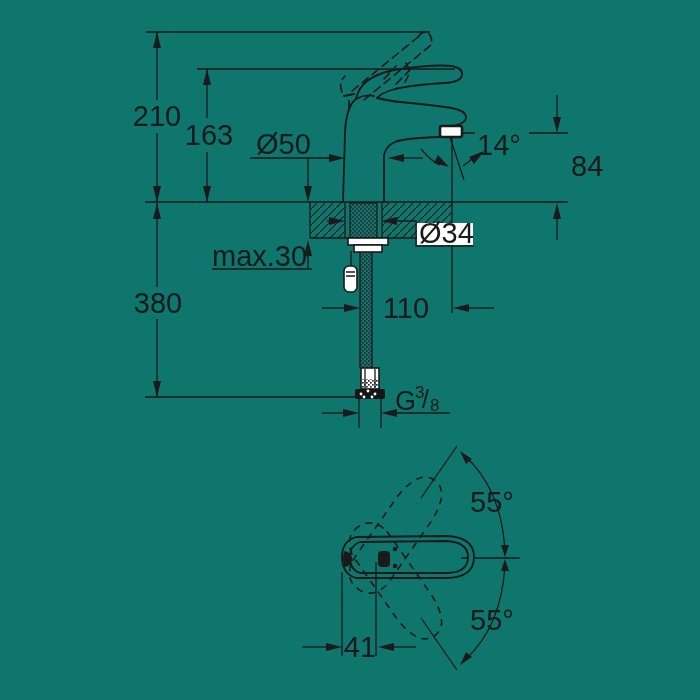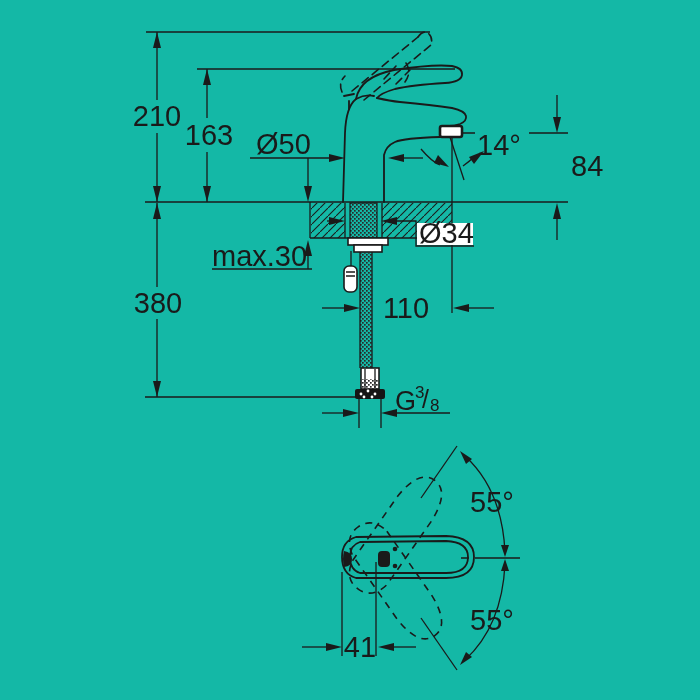--- a/index.html
+++ b/index.html
@@ -1,16 +1,16 @@
 <!DOCTYPE html>
 <html><head>
 <meta charset="utf-8">
 <style>
   html,body{margin:0;padding:0;background:#ffffff;}
-  .canvas{position:relative;width:700px;height:700px;background:#14b8a6;overflow:hidden;
+  .canvas{position:relative;width:700px;height:700px;background:#0f766e;overflow:hidden;
           font-family:"Liberation Sans", sans-serif;}
   svg{display:block;}
   svg text{font-family:"Liberation Sans", sans-serif;fill:#1a1a1a;}
   .dim{font-size:29px;}
   .ln{stroke:#1a1a1a;stroke-width:1.3;fill:none;}
   .draw{stroke:#1a1a1a;stroke-width:1.8;fill:none;stroke-linecap:round;stroke-linejoin:round;}
   .draw-thick{stroke:#1a1a1a;stroke-width:2.6;fill:#ffffff;stroke-linejoin:round;}
   .dash{stroke:#1a1a1a;stroke-width:1.6;fill:none;stroke-dasharray:8 5;stroke-linecap:round;}
   .pill-dash{stroke:#1a1a1a;stroke-width:1.6;fill:none;stroke-dasharray:7 6;}
   .ah{fill:#1a1a1a;stroke:none;}

